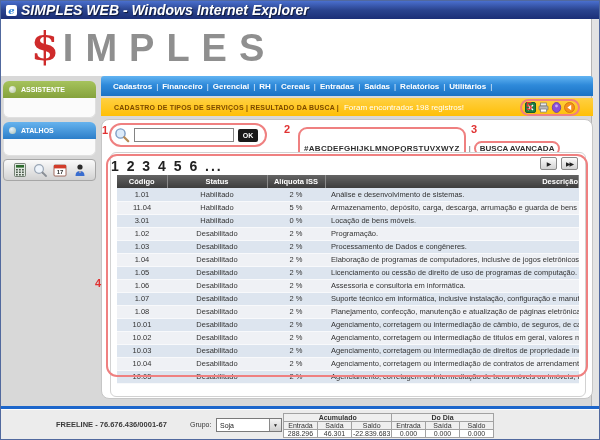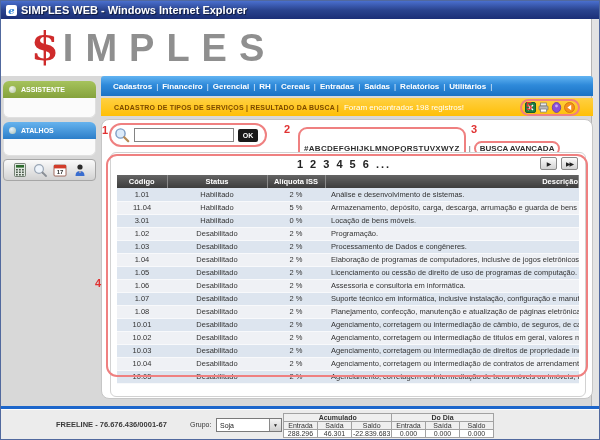--- a/index.html
+++ b/index.html
@@ -5,21 +5,21 @@
   * { margin:0; padding:0; box-sizing:border-box; }
   body { background:#555; font-family:"Liberation Sans", sans-serif; }
   .window { position:relative; width:600px; height:440px; background:#d8d8d8; overflow:hidden; border:1px solid #51699e; }
 
   
   .titlebar { position:absolute; left:0; top:0; width:600px; height:18px;
     background:linear-gradient(to bottom,#4a6fce 0%,#2a448f 50%,#1b2f77 100%);
     display:flex; align-items:center; gap:4px; padding:0 5px; }
   .ie-icon { width:11px; height:11px; background:#fff; border-radius:2px; color:#2a7fd4;
     font-size:10px; font-weight:bold; font-style:italic; line-height:11px; text-align:center; font-family:"DejaVu Serif",serif;}
-  .titletext { color:#fff; font-size:11px; font-weight:bold; text-shadow:1px 1px 1px rgba(0,0,0,.6); }
+  .titletext { color:#fff; font-size:14px; font-weight:bold; text-shadow:1px 1px 1px rgba(0,0,0,.6);font-style:italic; }
 
   
   .logo-area { position:absolute; left:0; top:18px; width:592px; height:57px; background:#ffffff; }
   .logo { position:absolute; left:30px; top:6px; display:flex; align-items:flex-end; }
   .logo-dollar { font-family:"DejaVu Serif", serif; font-size:40px; line-height:42px; color:#cf2b2b; font-weight:bold; }
   .logo-rest { font-size:38px; line-height:38px; color:#8f8f8f; letter-spacing:12px; font-weight:600; margin-left:4px; }
 
   
   .scroll-strip { position:absolute; right:0; top:18px; width:8px; height:387px;
     background:#e3e3e3; border-left:1px solid #b5b5b5; }
@@ -68,22 +68,22 @@
     border:none; border-radius:2px; display:flex; align-items:center; justify-content:center; cursor:pointer; }
   .filters { position:absolute; left:196px; top:7px; display:flex; align-items:center; gap:3px;
     font-size:8px; font-weight:bold; color:#2e2e2e; }
   .alphabet { border:2px solid #ef8080; border-radius:9px; padding:15px 4px; letter-spacing:.3px; cursor:pointer; }
   .filter-sep { font-weight:normal; color:#555; }
   .advanced { border:2px solid #ef8080; border-radius:9px; padding:1px 4px; cursor:pointer; }
 
   
   .inner-panel { position:absolute; left:8px; top:32px; width:476px; height:245px;
     background:#fff; border:1px solid #d2d2d2; border-radius:6px; }
-  .pages { position:absolute; left:0; right:8px; top:5px; text-align:center;
-    font-size:11px; font-weight:bold; color:#222; letter-spacing:2px; cursor:pointer; }
+  .pages { position:absolute; left:0; right:8px; top:5px; 
+    font-size:14px; font-weight:bold; color:#222; letter-spacing:2px; cursor:pointer; }
   .pg-btn { position:absolute; top:4px; width:17px; height:13px;
     background:linear-gradient(to bottom,#fcfcfc,#d2d2d2); border:1px solid #8a8a8a; border-radius:2px;
     font-size:6px; color:#222; display:flex; align-items:center; justify-content:center; cursor:pointer; letter-spacing:-1px; }
   .pg-next { right:28px; }
   .pg-last { right:7px; }
 
   table.svc { position:absolute; left:6px; top:22px; width:462px; border-collapse:collapse;
     table-layout:fixed; font-size:7.5px; }
   table.svc th { background:linear-gradient(to bottom,#646464,#3d3d3d); color:#fff; font-size:7.5px;
     height:13px; font-weight:bold; border-right:1px solid #8a8a8a; }

